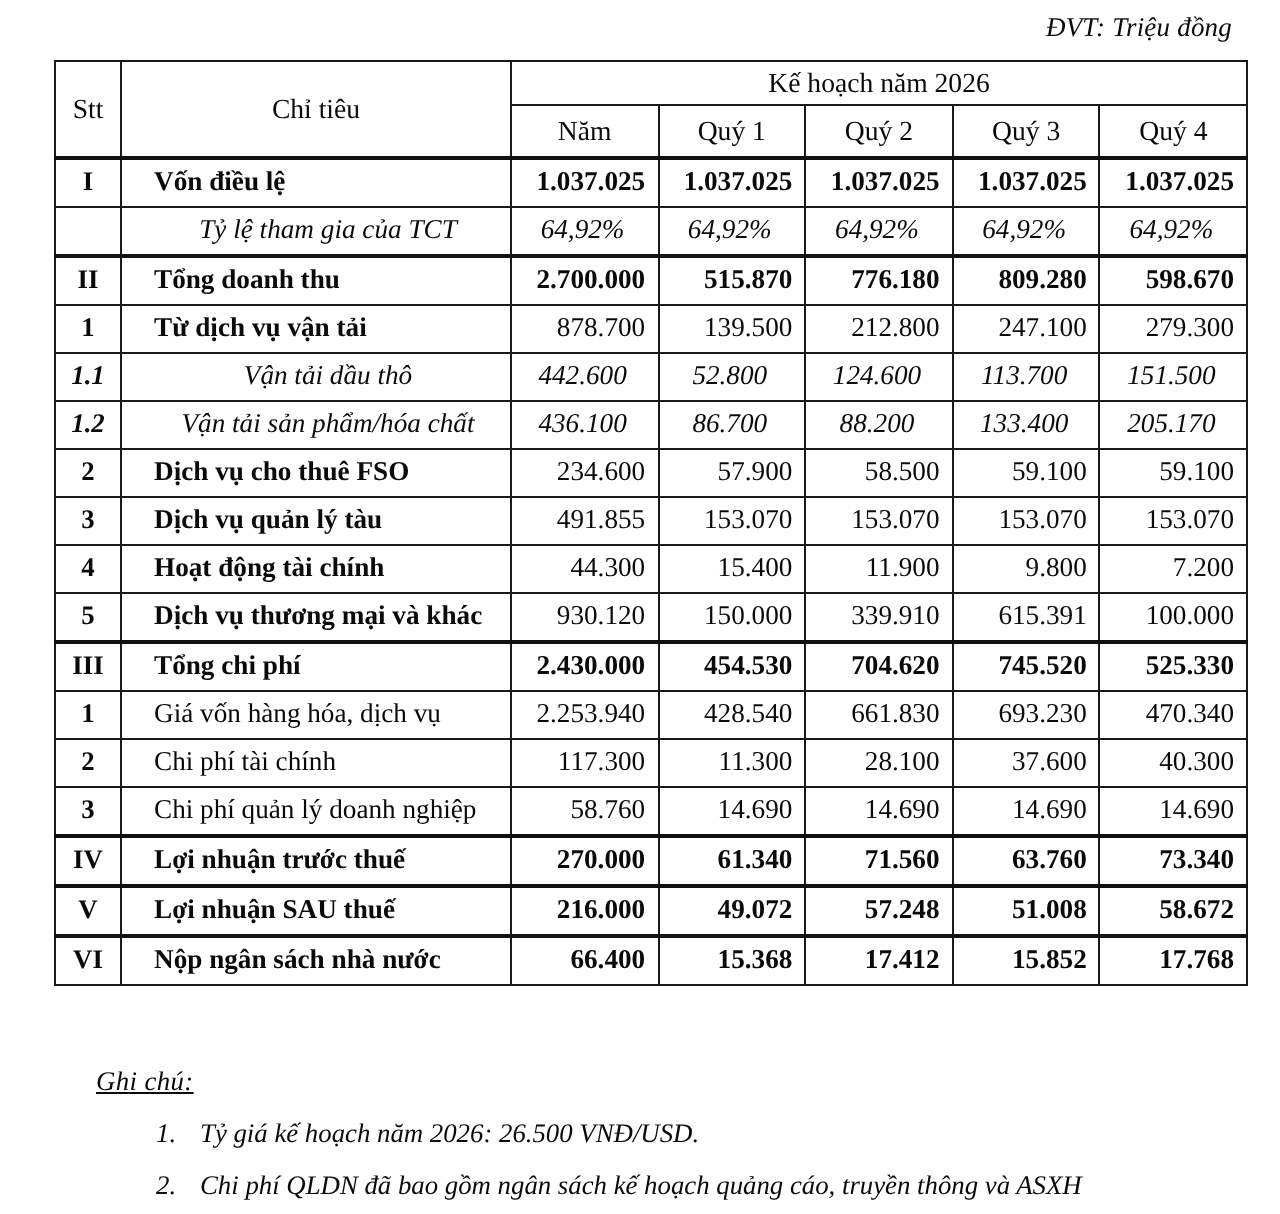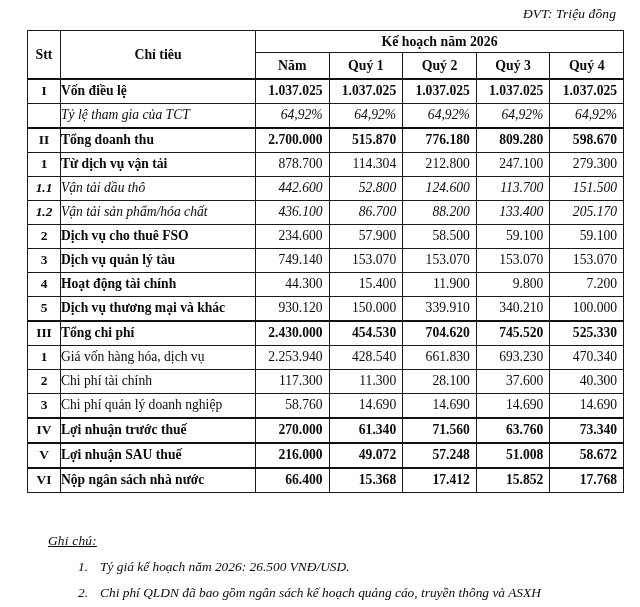--- a/index.html
+++ b/index.html
@@ -51,56 +51,56 @@
   .plan-table th,
   .plan-table td {
     border: 1px solid #1a1a1a;
     padding: 0 4px;
     vertical-align: middle;
     line-height: 1.1;
   }
 
   
   .plan-table thead th {
-    font-weight: bold;
+    font-weight: normal;
     font-size: 13.8px;
   }
   th.h-stt, th.h-label { height: 46px; }
   th.h-group  { height: 21px; font-size: 14px; }
   th.h-period { height: 25px; font-size: 14px; }
 
   
   .plan-table tbody td { height: 23px; }
   td.stt {
     text-align: center;
     font-size: 13.4px;
     font-weight: bold;
   }
   td.label {
     text-align: left;
-    padding-left: 0;
+    padding-left: 16px;
     font-size: 13.6px;
   }
   td.val {
     text-align: right;
     padding-right: 6px;
     font-size: 13.6px;
     white-space: nowrap;
   }
 
   
   tr.bold td.stt,
   tr.bold td.label { font-weight: bold; }
   tr.bold-all td,
   tr.bold-all td.stt,
   tr.bold-all td.label,
   tr.bold-all td.val { font-weight: bold; }
   tr.italic td.stt,
   tr.italic td.label,
-  tr.italic td.val { font-style: italic; }
+  tr.italic td.val { font-style: italic; text-align: center; }
 
   
   tr.section > td { border-top: 2px solid #111111; }
 
   
   .notes {
     position: absolute;
     left: 48px;
     top: 533px;
     width: 560px;
@@ -185,21 +185,21 @@
           <td class="val">2.700.000</td>
           <td class="val">515.870</td>
           <td class="val">776.180</td>
           <td class="val">809.280</td>
           <td class="val">598.670</td>
         </tr>
         <tr class="bold">
           <td class="stt">1</td>
           <td class="label">Từ dịch vụ vận tải</td>
           <td class="val">878.700</td>
-          <td class="val">114.304</td>
+          <td class="val">139.500</td>
           <td class="val">212.800</td>
           <td class="val">247.100</td>
           <td class="val">279.300</td>
         </tr>
         <tr class="italic">
           <td class="stt">1.1</td>
           <td class="label">Vận tải dầu thô</td>
           <td class="val">442.600</td>
           <td class="val">52.800</td>
           <td class="val">124.600</td>
@@ -220,42 +220,42 @@
           <td class="label">Dịch vụ cho thuê FSO</td>
           <td class="val">234.600</td>
           <td class="val">57.900</td>
           <td class="val">58.500</td>
           <td class="val">59.100</td>
           <td class="val">59.100</td>
         </tr>
         <tr class="bold">
           <td class="stt">3</td>
           <td class="label">Dịch vụ quản lý tàu</td>
-          <td class="val">749.140</td>
+          <td class="val">491.855</td>
           <td class="val">153.070</td>
           <td class="val">153.070</td>
           <td class="val">153.070</td>
           <td class="val">153.070</td>
         </tr>
         <tr class="bold">
           <td class="stt">4</td>
           <td class="label">Hoạt động tài chính</td>
           <td class="val">44.300</td>
           <td class="val">15.400</td>
           <td class="val">11.900</td>
           <td class="val">9.800</td>
           <td class="val">7.200</td>
         </tr>
         <tr class="bold">
           <td class="stt">5</td>
           <td class="label">Dịch vụ thương mại và khác</td>
           <td class="val">930.120</td>
           <td class="val">150.000</td>
           <td class="val">339.910</td>
-          <td class="val">340.210</td>
+          <td class="val">615.391</td>
           <td class="val">100.000</td>
         </tr>
         <tr class="bold-all section">
           <td class="stt">III</td>
           <td class="label">Tổng chi phí</td>
           <td class="val">2.430.000</td>
           <td class="val">454.530</td>
           <td class="val">704.620</td>
           <td class="val">745.520</td>
           <td class="val">525.330</td>

